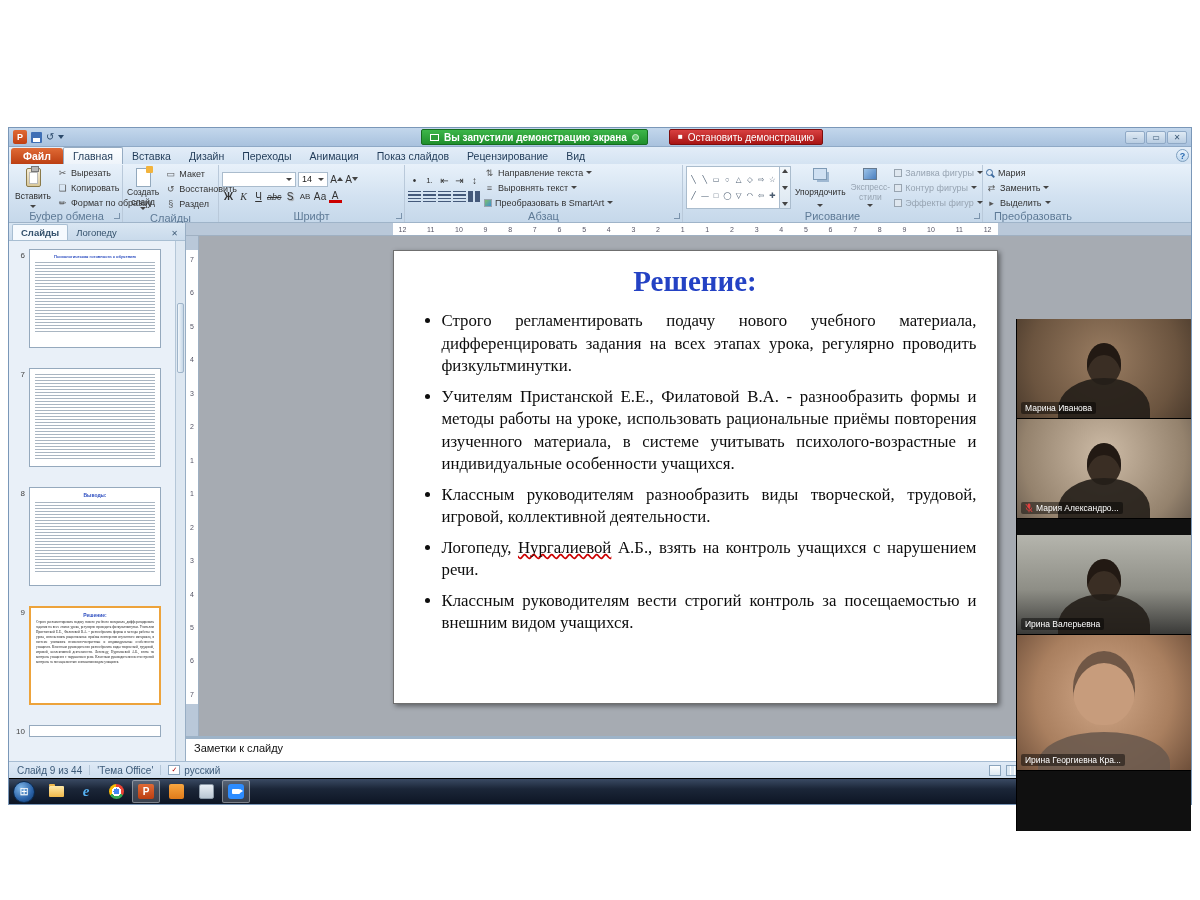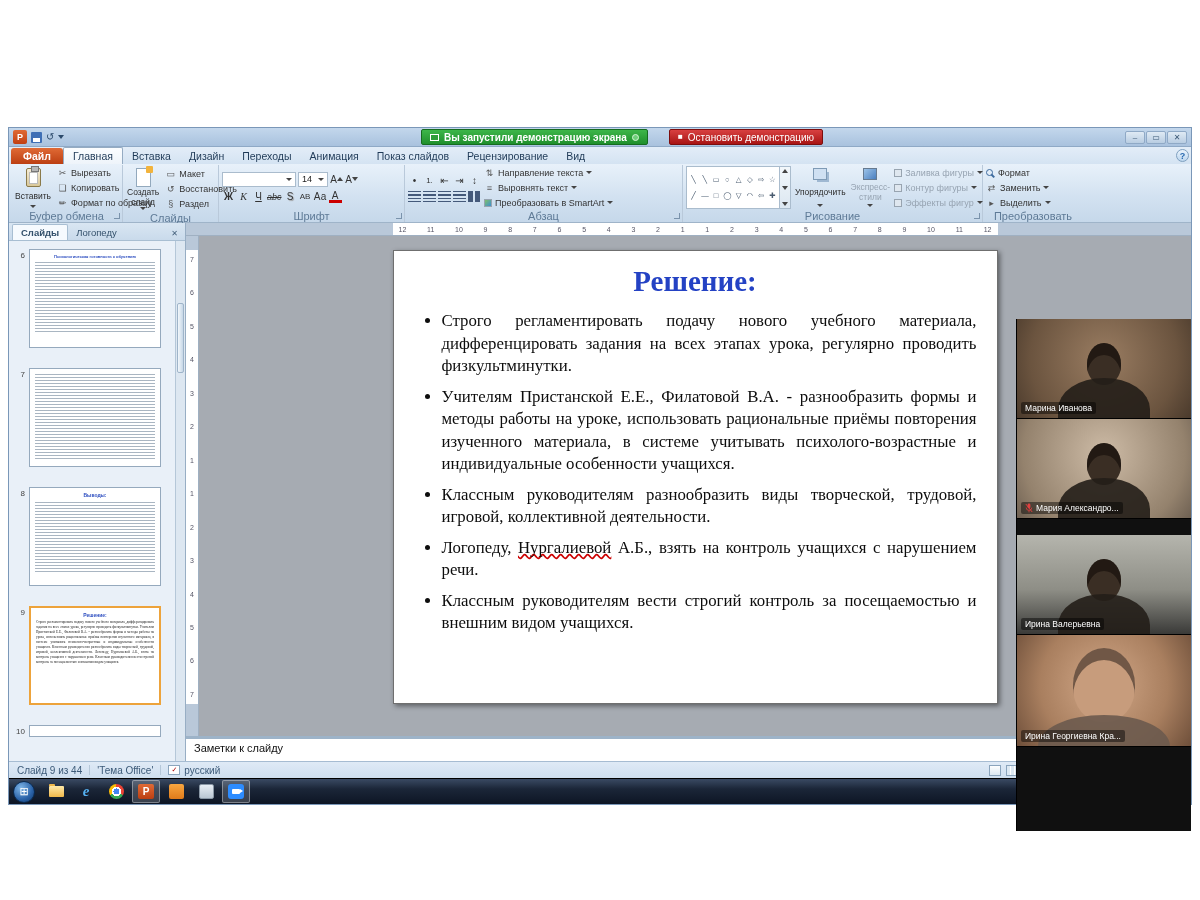--- a/index.html
+++ b/index.html
@@ -129,21 +129,21 @@
   .bullets { margin: 12px 0 0 0; padding-left: 28px; list-style: disc; }
   .bullets li { font-family: "Liberation Serif", serif; font-size: 16.8px; line-height: 1.34; text-align: justify;
                 color: #0d0d0d; margin-bottom: 8px; }
   .sp { text-decoration: underline wavy #c00; text-decoration-skip-ink: none; }
   .notes { height: 25px; background: #fff; border-top: 3px solid #9db3c8; padding: 3px 8px; font-size: 11px; color: #111; flex: none; }
 
   
   .vpanel { position: absolute; top: 96px; right: 0; width: 175px; height: 512px; background: #101010;
             border-left: 1px solid #000; z-index: 5; }
   .tile { position: relative; height: 100px; border-bottom: 1px solid #000; overflow: hidden; cursor: pointer; }
-  .tile.p5 { height: 112px; }
+  .tile.p5 { height: 136px; }
   .tile.p1 { background: radial-gradient(circle at 50% 40%, #9a7d62, #6b543f 70%, #4a3a2c); padding-left: 28px; }
   .tile.p2 { background: radial-gradient(circle at 50% 35%, #cdbba6, #94826d 75%, #6e6052); }
   .tile.p3 { background: linear-gradient(#b5b5ad, #8e8e86 55%, #3a3a38); margin-top: 16px; }
   .tile.p4 { background: linear-gradient(#7d7668, #55503f 60%, #2e2a20); }
   .tile.p5 { background: radial-gradient(circle at 50% 45%, #d2a888, #a97f5f 60%, #6e4f3a); }
   .head { position: absolute; left: 50%; top: 24%; transform: translateX(-50%); width: 34px; height: 42px;
           border-radius: 50% 50% 46% 46%; background: #3a2e24; box-shadow: inset 0 12px 0 rgba(15,10,6,.55); }
   .shoulders { position: absolute; left: 50%; top: 60%; transform: translateX(-50%); width: 92px; height: 62px;
                border-radius: 50% 50% 0 0; background: #241e18; opacity: .9; }
   .tile.p5 .head { width: 62px; height: 74px; top: 12%; background: #c79c7c; box-shadow: inset 0 12px 0 rgba(90,70,56,.8); }
@@ -437,21 +437,21 @@
         </div>
         <div class="rg-label">Рисование</div>
         <span class="dlg"></span>
       </div>
 
       <div class="rgroup" style="width:100px;border-right:none">
         <div class="rg-body">
           <div class="tcol">
             <div class="tbtn">
                 <span class="lens"></span>
-                <span>Формат</span>
+                <span>Мария</span>
               </div>
             <div class="tbtn">
                 <span class="mi">⇄</span>
                 <span>Заменить</span>
                 <span class="caret"></span>
               </div>
             <div class="tbtn">
                 <span class="mi">▸</span>
                 <span>Выделить</span>
                 <span class="caret"></span>

